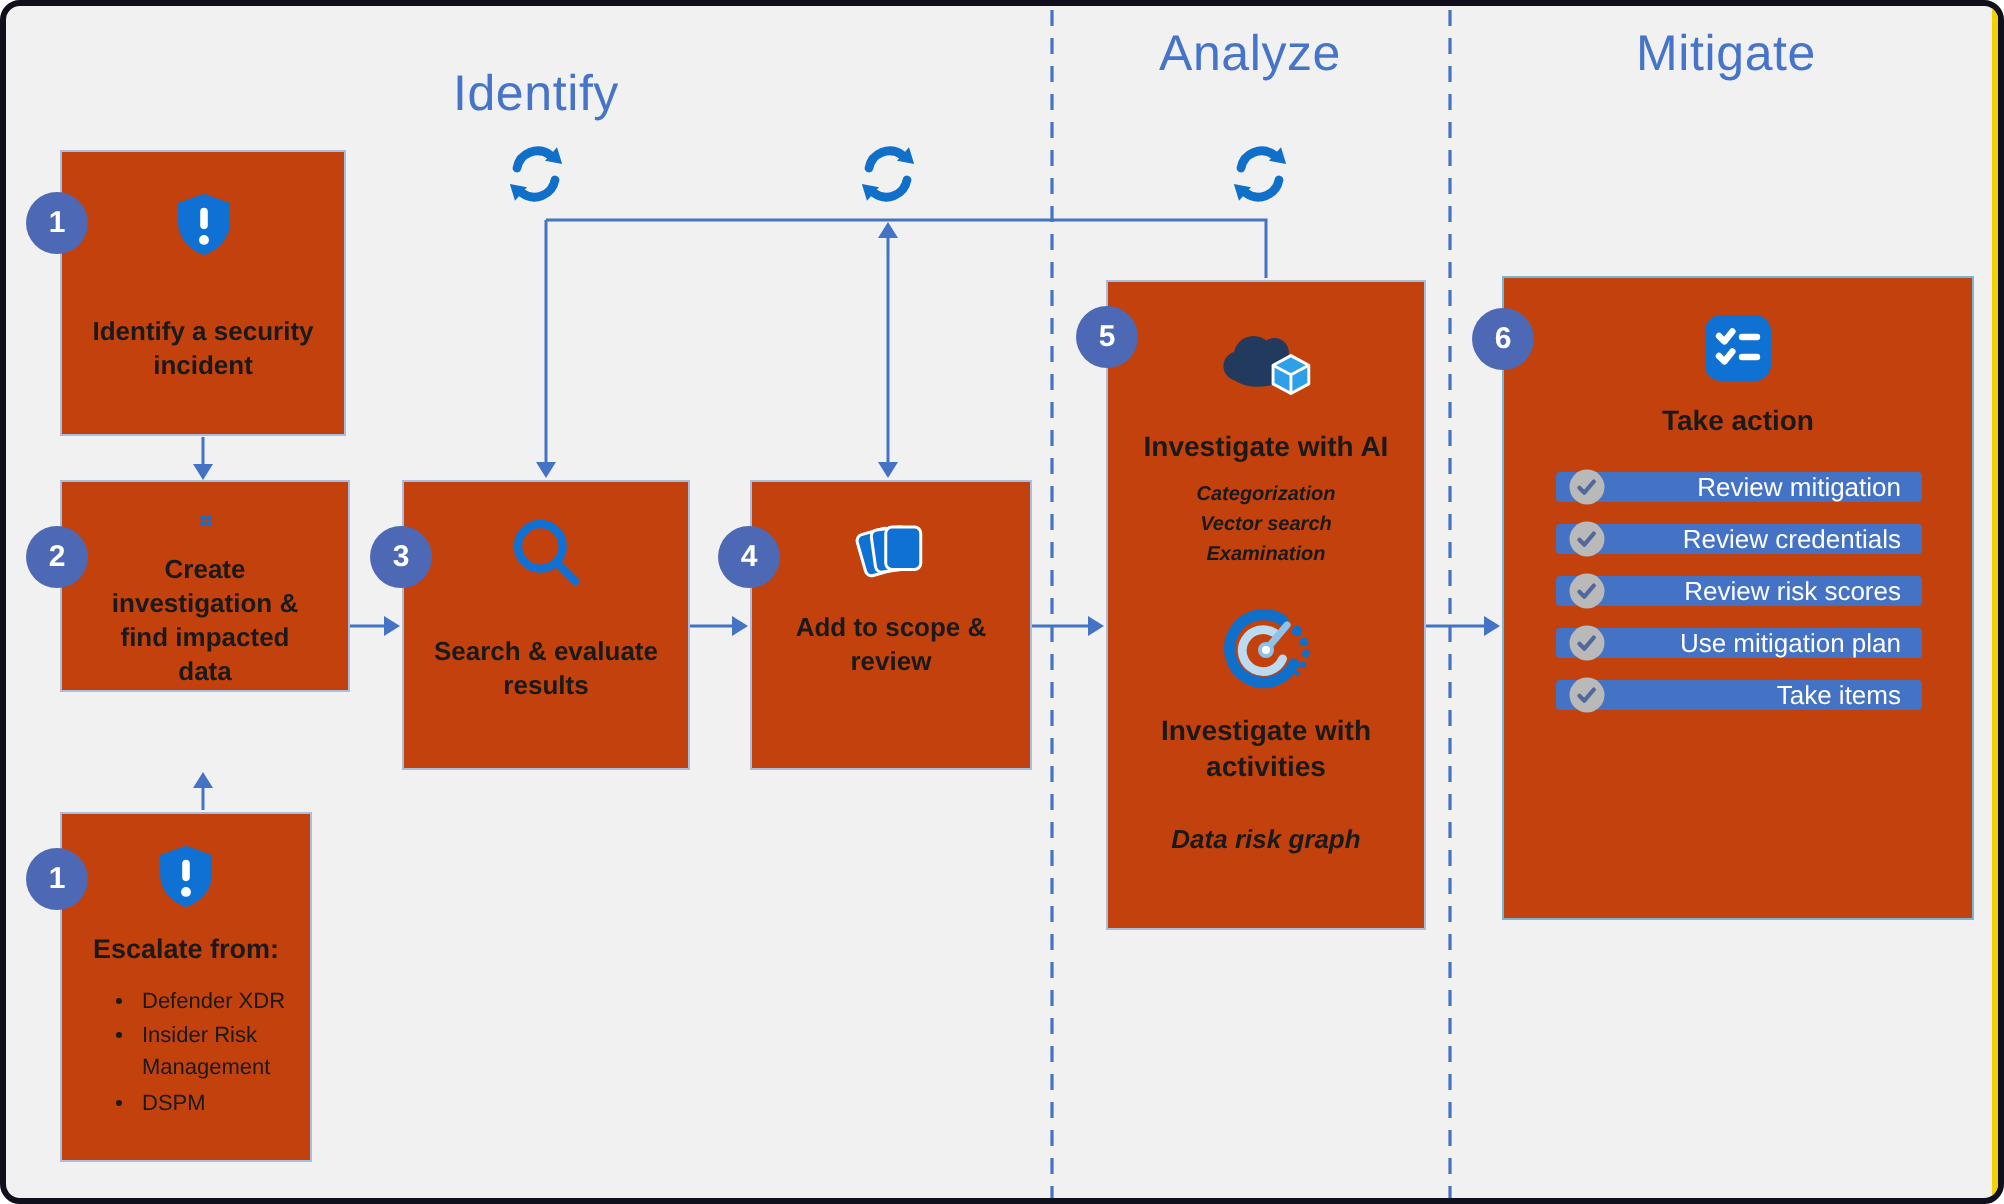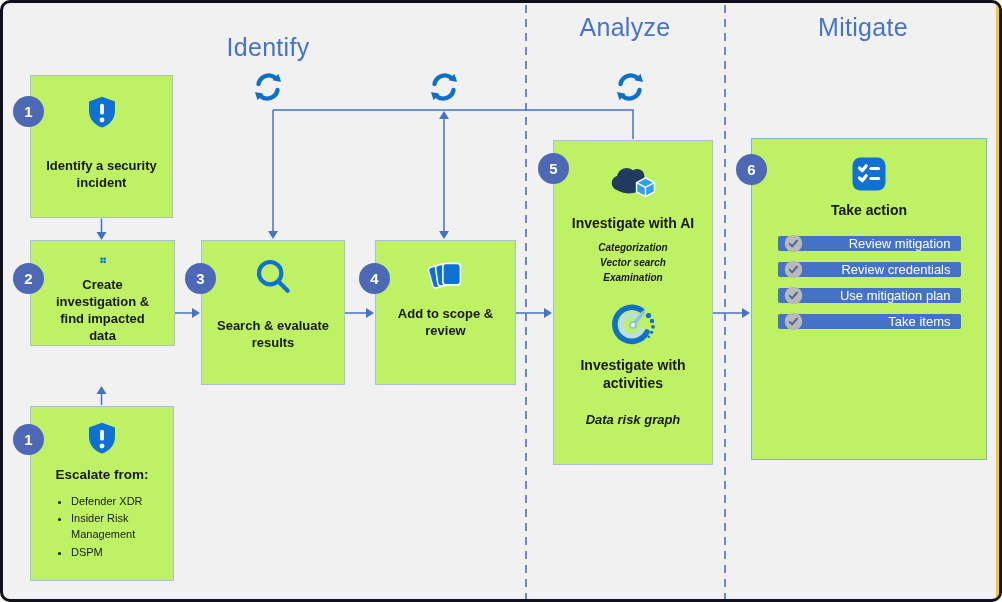--- a/index.html
+++ b/index.html
@@ -8,21 +8,21 @@
     background:#f1f1f1;border:3px solid #10101c;border-radius:10px;
     overflow:hidden;font-family:"Liberation Sans",sans-serif;color:#1a1a1a;
   }
   .edge-stripe{position:absolute;right:0;top:0;width:3px;height:100%;background:#f2d200;}
   .phase{position:absolute;top:10px;width:200px;text-align:center;
     font-size:25px;color:#4574c9;letter-spacing:.3px;}
   .phase.identify{left:165px;margin-top:20px;}
   .phase.analyze{left:522px;}
   .phase.mitigate{left:760px;}
   svg.overlay{position:absolute;left:0;top:0;z-index:1;pointer-events:none;}
-  .node{position:absolute;background:#bef264;border:1.4px solid #a9bede;box-sizing:border-box;
+  .node{position:absolute;background:#c2410c;border:1.4px solid #a9bede;box-sizing:border-box;
     display:flex;flex-direction:column;align-items:center;z-index:2;}
   .node.teal{border:1.5px solid #76b7d5;}
   .node-title{font-weight:bold;font-size:13px;line-height:1.3;text-align:center;}
   .badge{position:absolute;z-index:3;width:31px;height:31px;border-radius:50%;
     background:#4d69b6;color:#fff;font-size:15px;font-weight:bold;
     display:flex;align-items:center;justify-content:center;}
   .sync{position:absolute;z-index:2;width:36px;height:36px;}
   .italic-line{font-size:10px;font-style:italic;font-weight:bold;line-height:1.5;text-align:center;}
   .esc-list{margin:10px 0 0 0;padding:0 0 0 40px;list-style:disc;text-align:left;align-self:flex-start;}
   .esc-list li{font-size:11px;font-weight:normal;line-height:1.45;max-width:86px;margin-bottom:2px;}
@@ -127,21 +127,21 @@
       <g fill="#0e71d3">
         <circle cx="8" cy="8" r="3.9"></circle>
           <circle cx="16.5" cy="8" r="3.9"></circle>
         <circle cx="8" cy="16.5" r="3.9"></circle>
           <circle cx="16.5" cy="16.5" r="3.9"></circle>
       </g>
     </svg>
     <div class="node-title" style="margin-top:13px;width:112px;">Create investigation &amp; find impacted data</div>
   </div>
 
-  <div class="node" style="left:27px;top:403px;width:144px;height:175px;padding-top:13px;">
+  <div class="node" style="left:27px;top:403px;width:126px;height:175px;padding-top:13px;">
     <svg width="38" height="38" viewBox="0 0 24 24">
       <path d="M12 1.8l8.2 2.9v5.9c0 5.2-3.4 8.9-8.2 10.6C7.2 19.5 3.8 15.8 3.8 10.6V4.7z" fill="#0e71d3"></path>
       <rect x="10.8" y="6.2" width="2.4" height="6.8" rx="1.2" fill="#fff"></rect>
       <circle cx="12" cy="16.4" r="1.55" fill="#fff"></circle>
     </svg>
     <div class="node-title" style="margin-top:8px;font-size:13.5px;">Escalate from:</div>
     <ul class="esc-list">
       <li>Defender XDR</li>
       <li>Insider Risk Management</li>
       <li>DSPM</li>
@@ -227,20 +227,27 @@
               <circle cx="10" cy="10" r="9.2" fill="#b9b9b9"></circle>
               <path d="M6 10.4l2.6 2.6 5-5.9" stroke="#53679c" stroke-width="2.2" fill="none" stroke-linecap="round" stroke-linejoin="round"></path>
             </svg></span>
         <span class="lbl">Review credentials</span>
       </div>
       <div class="action-btn">
         <span class="chk"><svg viewBox="0 0 20 20">
               <circle cx="10" cy="10" r="9.2" fill="#b9b9b9"></circle>
               <path d="M6 10.4l2.6 2.6 5-5.9" stroke="#53679c" stroke-width="2.2" fill="none" stroke-linecap="round" stroke-linejoin="round"></path>
             </svg></span>
+        <span class="lbl">Review risk scores</span>
+      </div>
+      <div class="action-btn">
+        <span class="chk"><svg viewBox="0 0 20 20">
+              <circle cx="10" cy="10" r="9.2" fill="#b9b9b9"></circle>
+              <path d="M6 10.4l2.6 2.6 5-5.9" stroke="#53679c" stroke-width="2.2" fill="none" stroke-linecap="round" stroke-linejoin="round"></path>
+            </svg></span>
         <span class="lbl">Use mitigation plan</span>
       </div>
       <div class="action-btn">
         <span class="chk"><svg viewBox="0 0 20 20">
               <circle cx="10" cy="10" r="9.2" fill="#b9b9b9"></circle>
               <path d="M6 10.4l2.6 2.6 5-5.9" stroke="#53679c" stroke-width="2.2" fill="none" stroke-linecap="round" stroke-linejoin="round"></path>
             </svg></span>
         <span class="lbl">Take items</span>
       </div>
     </div>

